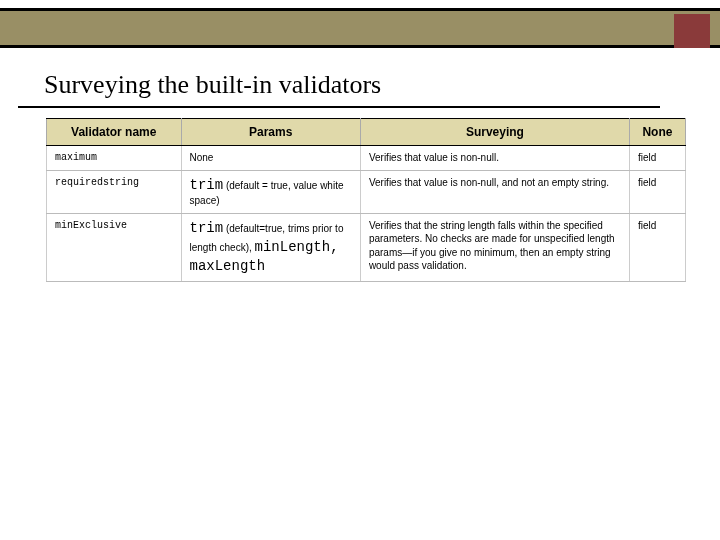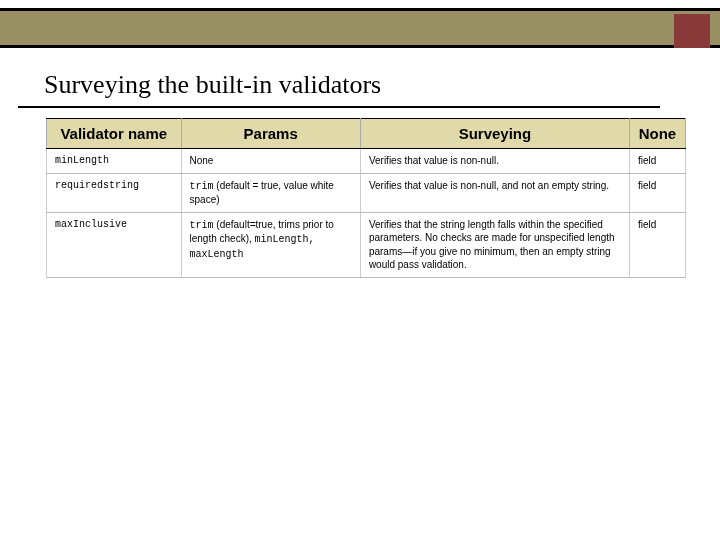--- a/index.html
+++ b/index.html
@@ -49,42 +49,42 @@
     font-size: 10px;
     table-layout: fixed;
   }
   table.validators col.c1 { width: 120px; }
   table.validators col.c2 { width: 160px; }
   table.validators col.c3 { width: 240px; }
   table.validators col.c4 { width: 50px; }
   table.validators th {
     background: #e0d9aa;
     font-weight: 700;
-    font-size: 15px;
+    font-size: 12px;
     padding: 6px 6px;
     text-align: center;
     border-top: 1px solid #000;
     border-bottom: 1px solid #000;
     border-left: 1px solid #aaa;
     border-right: 1px solid #aaa;
     vertical-align: middle;
     margin-left: 29px;
   }
   table.validators td {
     padding: 5px 8px;
     border-bottom: 1px solid #bbb;
     border-left: 1px solid #ccc;
     border-right: 1px solid #ccc;
     vertical-align: top;
     font-size: 10px;
     line-height: 1.35;
   }
   .mono {
     font-family: "Courier New", Courier, monospace;
-    font-size: 10px;
+    font-size: 14px;
   }
 </style>
 </head>
 <body>
 
 <div class="top-banner">
   <div class="accent"></div>
 </div>
 
 <h1 class="slide-title">Surveying the built-in validators</h1>
@@ -100,31 +100,31 @@
   <thead>
     <tr>
       <th>Validator name</th>
       <th>Params</th>
       <th>Surveying</th>
       <th>None</th>
     </tr>
   </thead>
   <tbody>
     <tr>
-      <td class="mono">minLength</td>
+      <td class="mono">maximum</td>
       <td>None</td>
       <td>Verifies that value is non-null.</td>
       <td>field</td>
     </tr>
     <tr>
       <td class="mono">requiredstring</td>
       <td><span class="mono">trim</span><span> (default = true, value white space)</span></td>
       <td>Verifies that value is non-null, and not an empty string.</td>
       <td>field</td>
     </tr>
     <tr>
-      <td class="mono">maxInclusive</td>
+      <td class="mono">minExclusive</td>
       <td><span class="mono">trim</span><span> (default=true, trims prior to length check), </span><span class="mono">minLength, maxLength</span></td>
       <td>Verifies that the string length falls within the specified parameters. No checks are made for unspecified length params—if you give no minimum, then an empty string would pass validation.</td>
       <td>field</td>
     </tr>
   </tbody>
 </table>
 
 </body></html>

